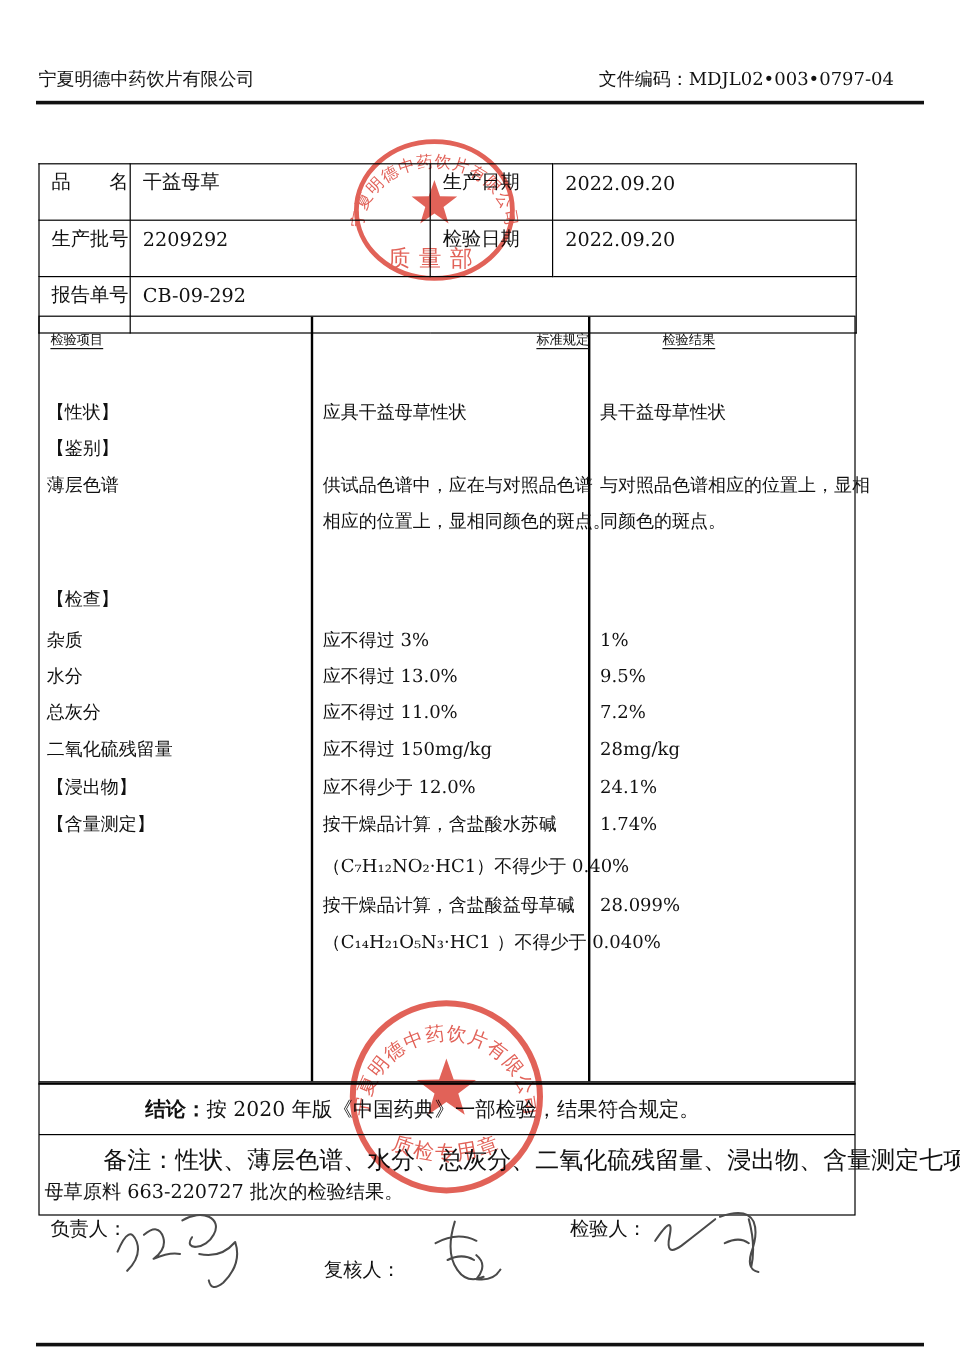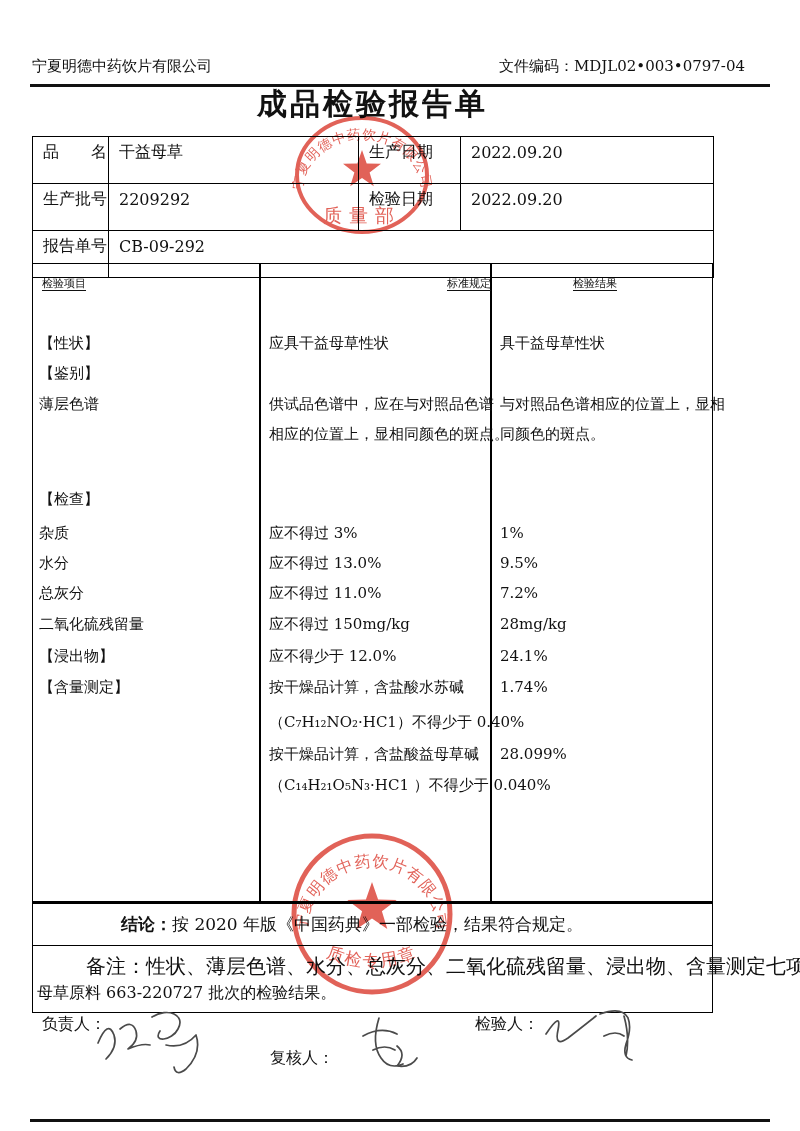--- a/index.html
+++ b/index.html
@@ -17,21 +17,21 @@
          letter-spacing:3px;line-height:36px;}
   
   table.info{position:absolute;left:32px;top:136px;width:681px;border-collapse:collapse;
              table-layout:fixed;font-size:16px;}
   table.info td{border:1.5px solid #000;height:30px;padding:0 0 16px 10px;vertical-align:middle;}
   
   .main{left:32px;top:263px;width:681px;height:639px;border:1.5px solid #000;box-sizing:border-box;}
   .vline{position:absolute;top:0;bottom:0;width:1.5px;background:#000;}
   .v1{left:226px;} .v2{left:457px;}
   .mhead{position:absolute;top:12px;font-size:11px;text-decoration:underline;text-underline-offset:3px;}
-  .h1{left:9px;} .h2{left:227px;width:231px;text-align:right;} .h3{left:473px;width:178px;text-align:center;}
+  .h1{left:9px;} .h2{left:227px;width:231px;text-align:right;} .h3{left:452px;width:178px;text-align:center;}
   .ln{position:absolute;font-size:15px;line-height:20px;white-space:nowrap;}
   .c1{left:6px;} .c2{left:236px;} .c3{left:467px;}
   
   .conclusion{left:32px;top:902px;width:681px;height:43px;border-left:1.5px solid #000;
               border-right:1.5px solid #000;border-top:2.5px solid #000;box-sizing:border-box;
               display:flex;align-items:center;padding-left:88px;font-size:17px;}
   .conclusion .lbl{font-weight:bold;}
   .remarks{left:32px;top:945px;width:681px;height:68px;border:1.5px solid #000;box-sizing:border-box;}
   .remarks .r1{position:absolute;left:53px;top:7px;font-size:20px;white-space:nowrap;}
   .remarks .r2{position:absolute;left:4px;top:37px;font-size:16px;white-space:nowrap;}
@@ -46,21 +46,20 @@
 </style>
 </head>
 <body>
 
 <div class="page">
 
   <div class="abs company nowrap">宁夏明德中药饮片有限公司</div>
   <div class="abs doccode nowrap"><span>文件编码：</span><span>MDJL02•003•0797-04</span></div>
   <div class="abs rule top-rule"></div>
 
-  <div class="abs title nowrap">成品检验报告单</div>
 
   <table class="info">
     <colgroup>
         <col style="width:76px">
         <col style="width:250px">
         <col style="width:102px">
         <col style="width:253px">
       </colgroup>
     <tbody>
         <tr>

